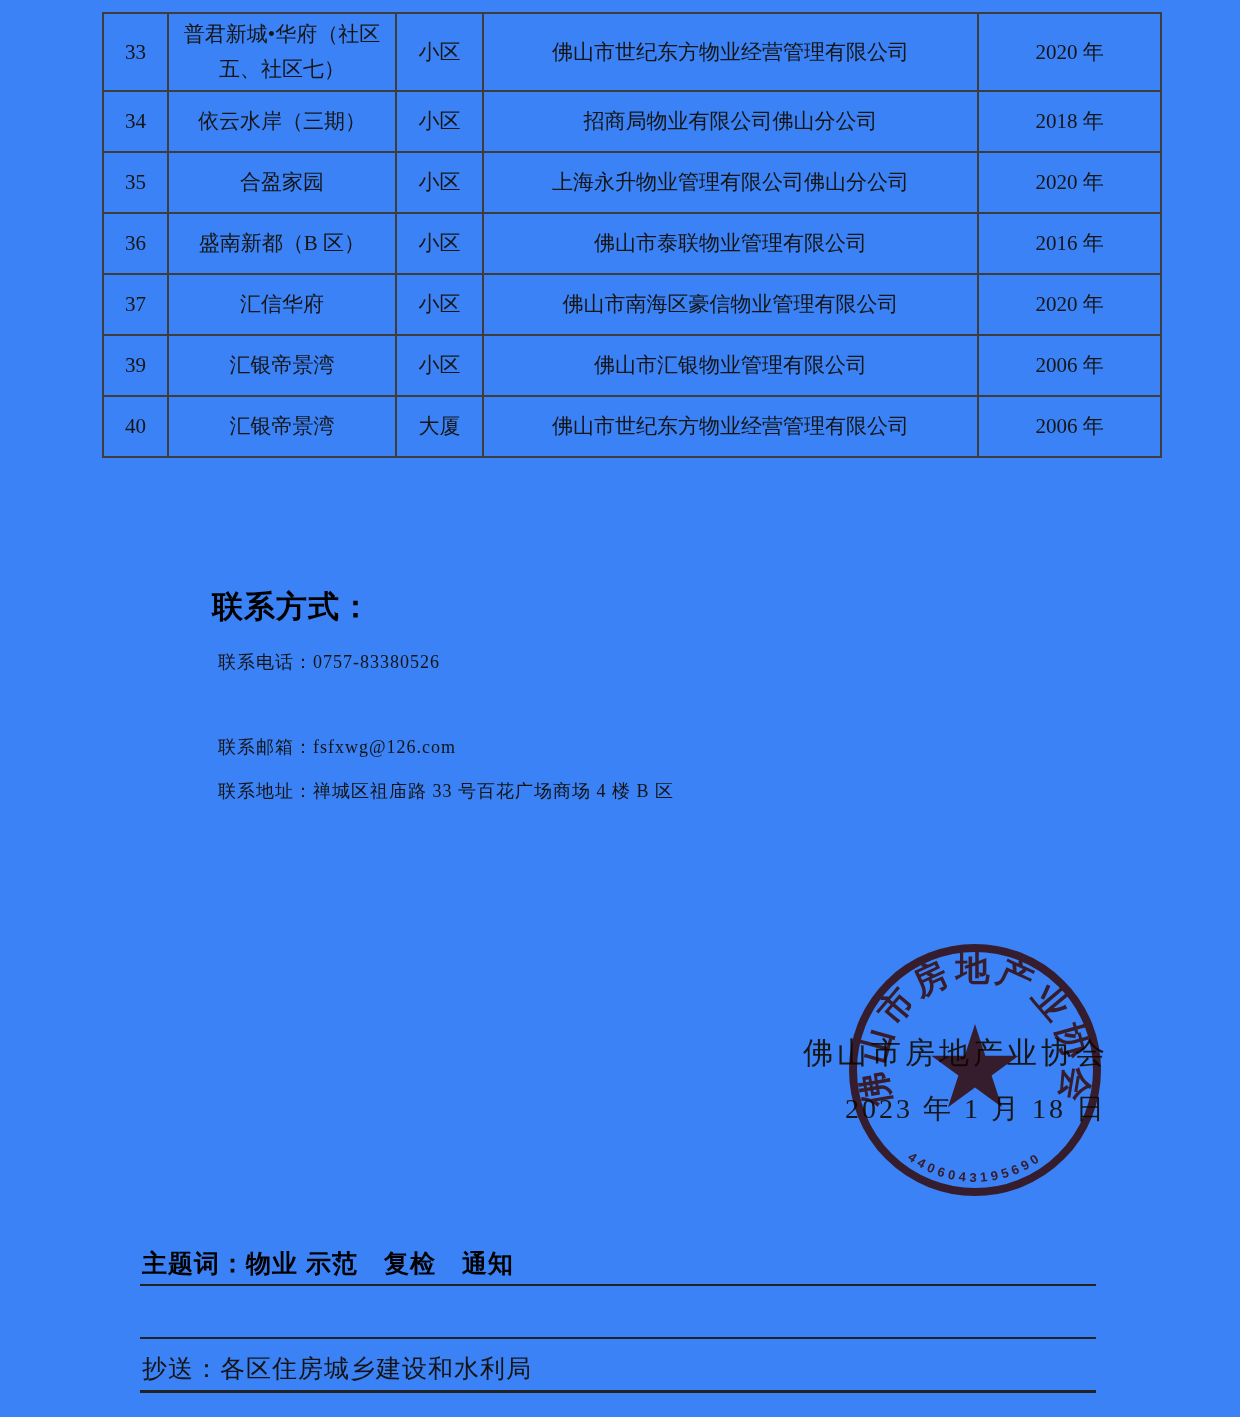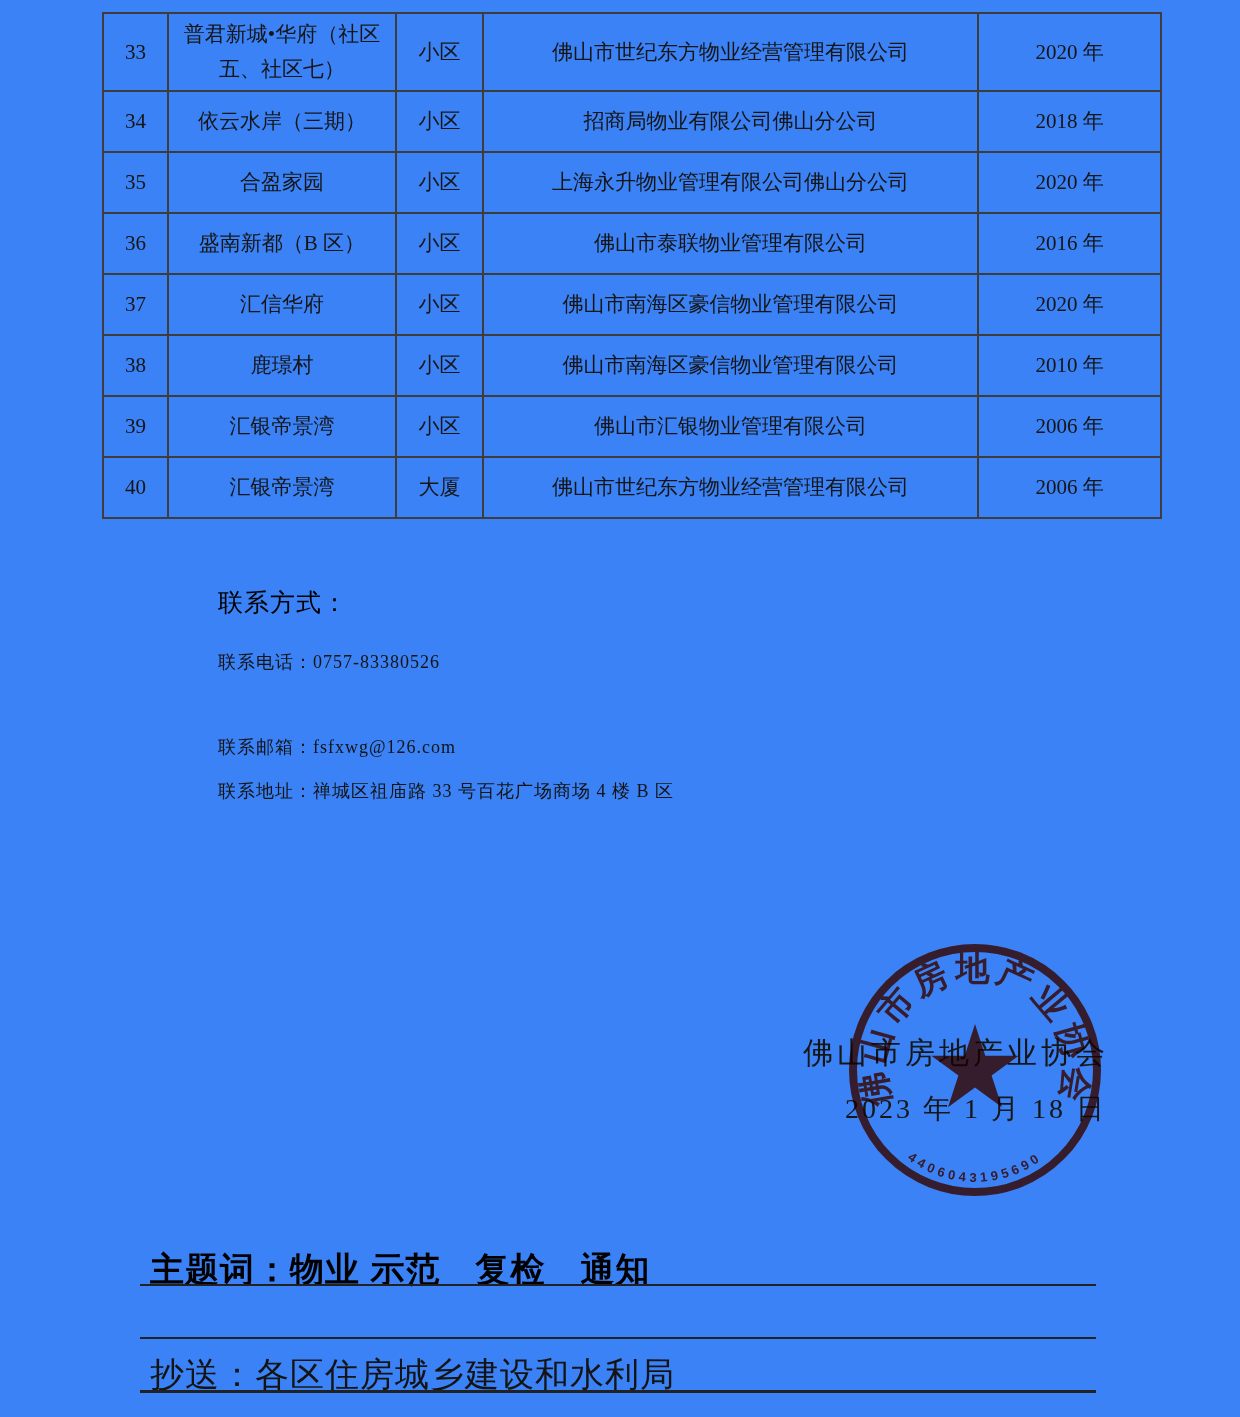--- a/index.html
+++ b/index.html
@@ -26,23 +26,23 @@
   .doc-table col.c-no{width:65px;}
   .doc-table col.c-name{width:228px;}
   .doc-table col.c-type{width:87px;}
   .doc-table col.c-company{width:495px;}
   .doc-table col.c-year{width:183px;}
   .doc-table tr.r-tall td{height:72px;}
   .doc-table tr.r-std td{height:55px;}
 
   
   .contact-heading{
-    position:absolute;left:218px;top:586px;
+    position:absolute;left:212px;top:586px;
     font-family:"Liberation Sans","DejaVu Sans",sans-serif;
-    font-weight:normal;font-size:25px;color:#000;
+    font-weight:bold;font-size:31px;color:#000;
     letter-spacing:1px;
   }
   .contact-line{
     position:absolute;left:218px;
     font-size:18px;color:#141414;letter-spacing:1px;
   }
   .contact-line.phone{top:650px;}
   .contact-line.email{top:715px;margin-top:20px;}
   .contact-line.address{top:779px;}
 
@@ -63,22 +63,22 @@
     font-family:"Liberation Serif","DejaVu Serif",serif;
     font-size:34px;font-weight:bold;letter-spacing:5px;
   }
   .seal-number-text{
     font-family:"Liberation Sans","DejaVu Sans",sans-serif;
     font-size:13px;font-weight:bold;letter-spacing:4px;
   }
 
   
   .footer-line{
-    position:absolute;left:150px;
-    font-size:34px;color:#141414;letter-spacing:1px;white-space:nowrap;
+    position:absolute;left:142px;
+    font-size:25px;color:#141414;letter-spacing:1px;white-space:nowrap;
   }
   .footer-line.subject{
     top:1247px;
     font-family:"Liberation Sans","DejaVu Sans",sans-serif;
     font-weight:bold;color:#000;
   }
   .footer-line.copy-report{top:1299px;}
   .footer-line.copy-send{top:1352px;}
   .footer-rule{
     position:absolute;left:140px;width:956px;background:#222;
@@ -130,27 +130,20 @@
         <td>2016 年</td>
       </tr>
       <tr class="r-std">
         <td>37</td>
         <td>汇信华府</td>
         <td>小区</td>
         <td>佛山市南海区豪信物业管理有限公司</td>
         <td>2020 年</td>
       </tr>
       <tr class="r-std">
-        <td>38</td>
-        <td>鹿璟村</td>
-        <td>小区</td>
-        <td>佛山市南海区豪信物业管理有限公司</td>
-        <td>2010 年</td>
-      </tr>
-      <tr class="r-std">
         <td>39</td>
         <td>汇银帝景湾</td>
         <td>小区</td>
         <td>佛山市汇银物业管理有限公司</td>
         <td>2006 年</td>
       </tr>
       <tr class="r-std">
         <td>40</td>
         <td>汇银帝景湾</td>
         <td>大厦</td>

